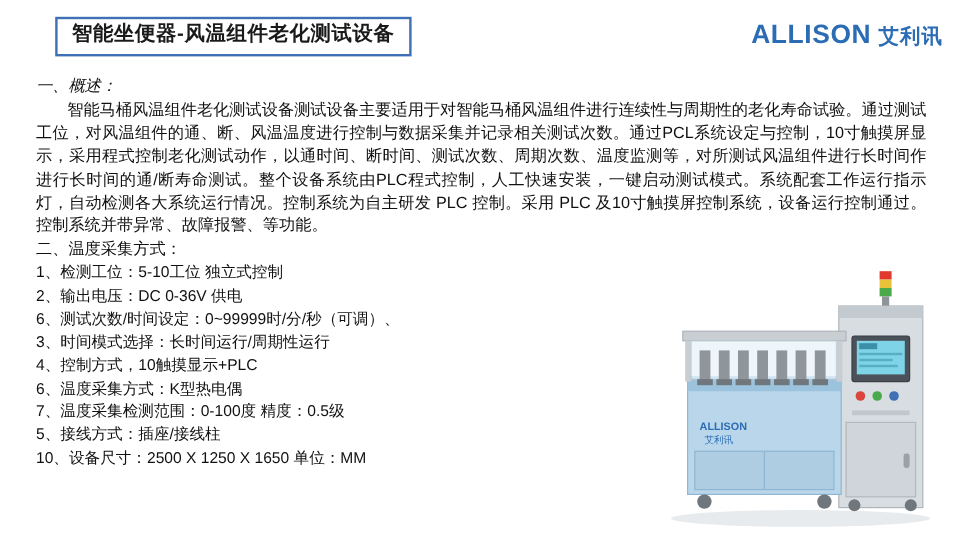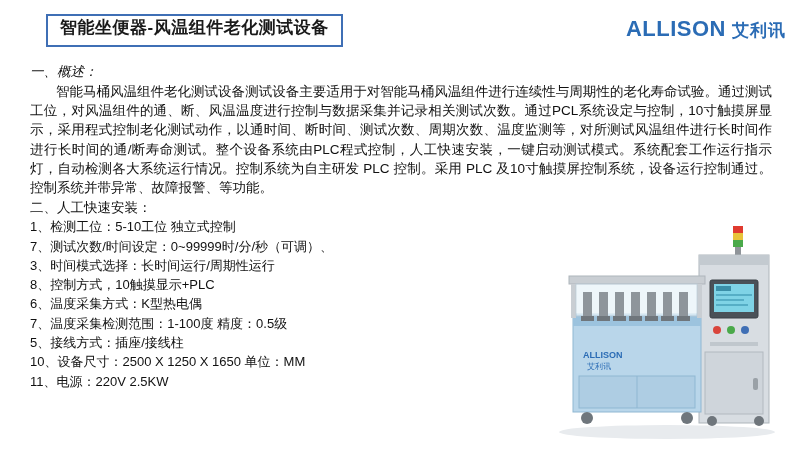--- a/index.html
+++ b/index.html
@@ -127,31 +127,31 @@
     </div>
     <div class="brand">
       <span class="brand-en">ALLISON</span>
       <span class="brand-cn">艾利讯</span>
     </div>
   </div>
 
   <div class="content">
     <p class="sec-head">一、概述：</p>
     <p class="para">智能马桶风温组件老化测试设备测试设备主要适用于对智能马桶风温组件进行连续性与周期性的老化寿命试验。通过测试工位，对风温组件的通、断、风温温度进行控制与数据采集并记录相关测试次数。通过PCL系统设定与控制，10寸触摸屏显示，采用程式控制老化测试动作，以通时间、断时间、测试次数、周期次数、温度监测等，对所测试风温组件进行长时间作进行长时间的通/断寿命测试。整个设备系统由PLC程式控制，人工快速安装，一键启动测试模式。系统配套工作运行指示灯，自动检测各大系统运行情况。控制系统为自主研发 PLC 控制。采用 PLC 及10寸触摸屏控制系统，设备运行控制通过。控制系统并带异常、故障报警、等功能。</p>
-    <p class="spec-head">二、人工快速安装：</p>
+    <p class="spec-head">二、温度采集方式：</p>
     <ul class="spec-list">
       <li>1、检测工位：5-10工位  独立式控制</li>
-      <li>7、测试次数/时间设定：0~99999时/分/秒（可调）、</li>
+      <li>2、输出电压：DC 0-36V 供电</li>
+      <li>6、测试次数/时间设定：0~99999时/分/秒（可调）、</li>
       <li>3、时间模式选择：长时间运行/周期性运行</li>
-      <li>8、控制方式，10触摸显示+PLC</li>
+      <li>4、控制方式，10触摸显示+PLC</li>
       <li>6、温度采集方式：K型热电偶</li>
-      <li>7、温度采集检测范围：1-100度  精度：0.5级</li>
+      <li>7、温度采集检测范围：0-100度  精度：0.5级</li>
       <li>5、接线方式：插座/接线柱</li>
       <li>10、设备尺寸：2500 X 1250 X 1650 单位：MM</li>
-      <li>11、电源：220V  2.5KW</li>
     </ul>
   </div>
 
   <div class="photo">
     <svg width="240" height="230" viewBox="0 0 240 230" xmlns="http://www.w3.org/2000/svg">
 
       <ellipse cx="120" cy="214" rx="108" ry="7" fill="#e8ebee"></ellipse>
 
       <g>
         <rect x="186" y="8" width="10" height="7" fill="#e03a2f"></rect>

